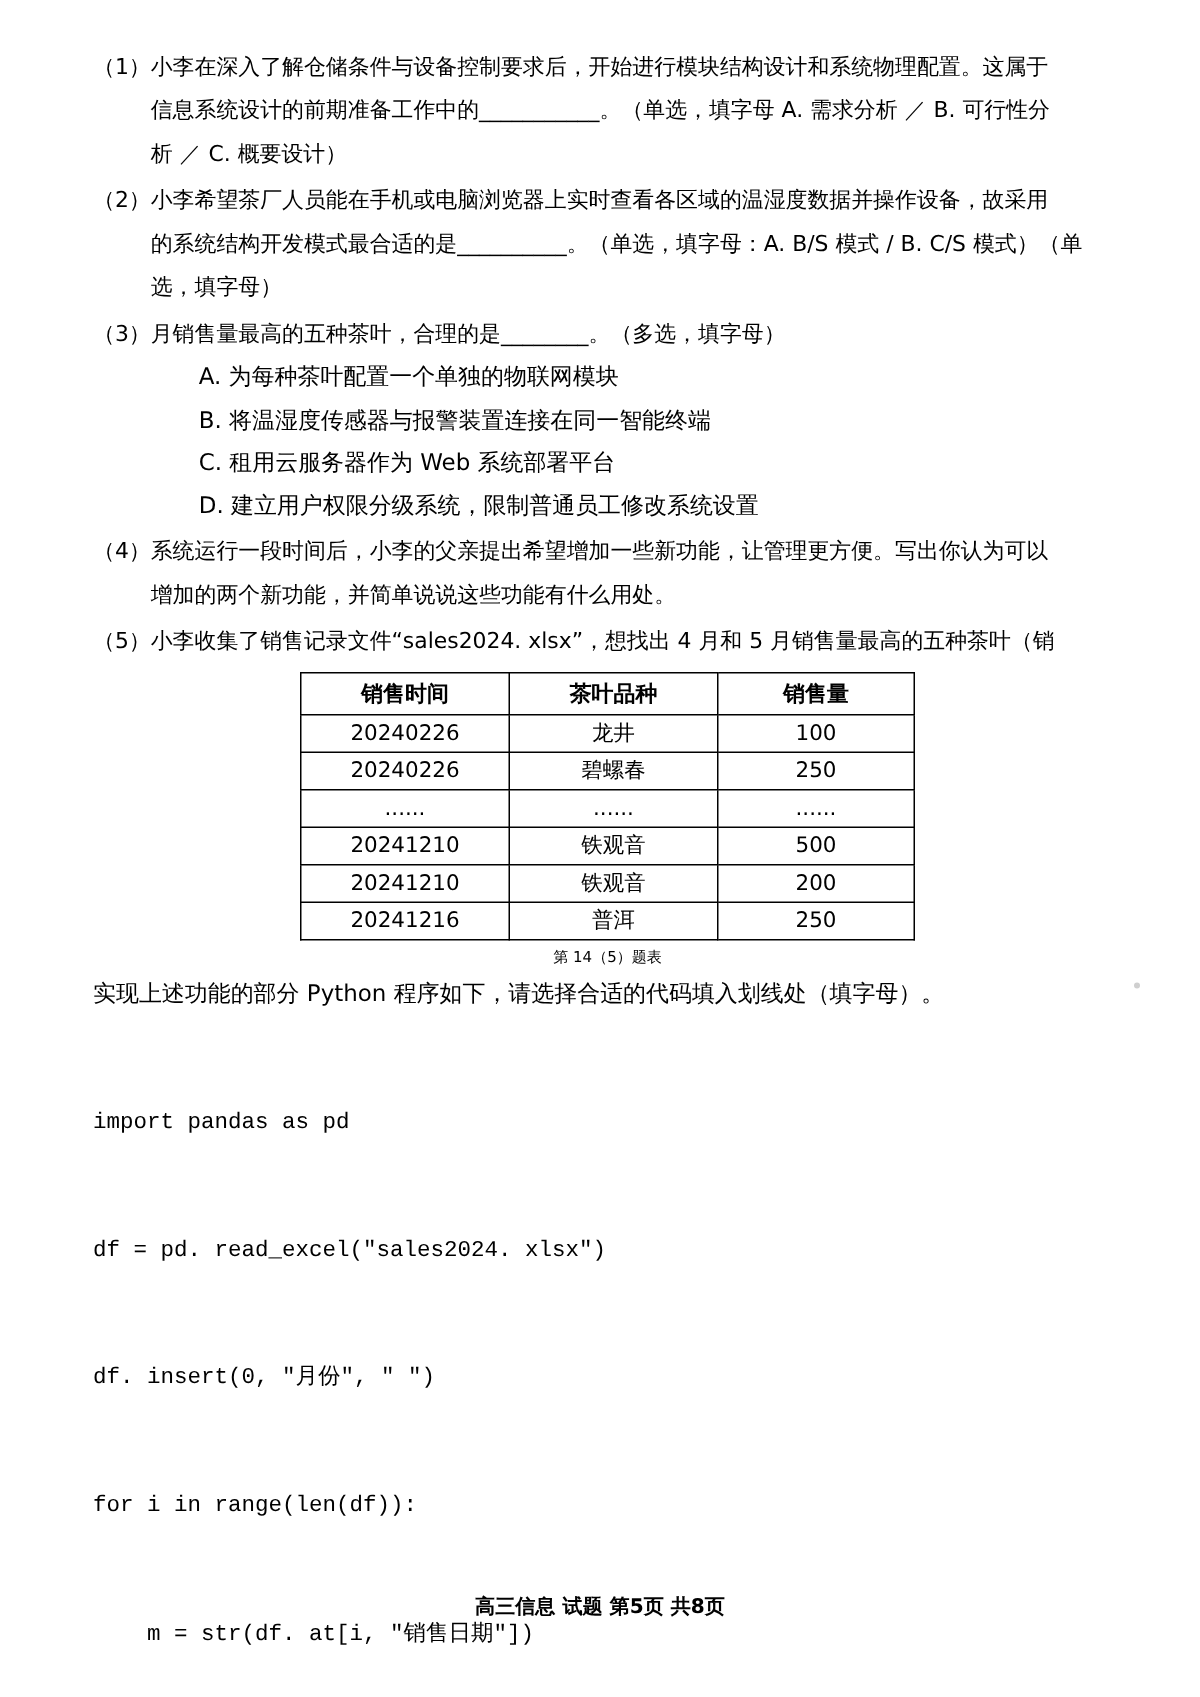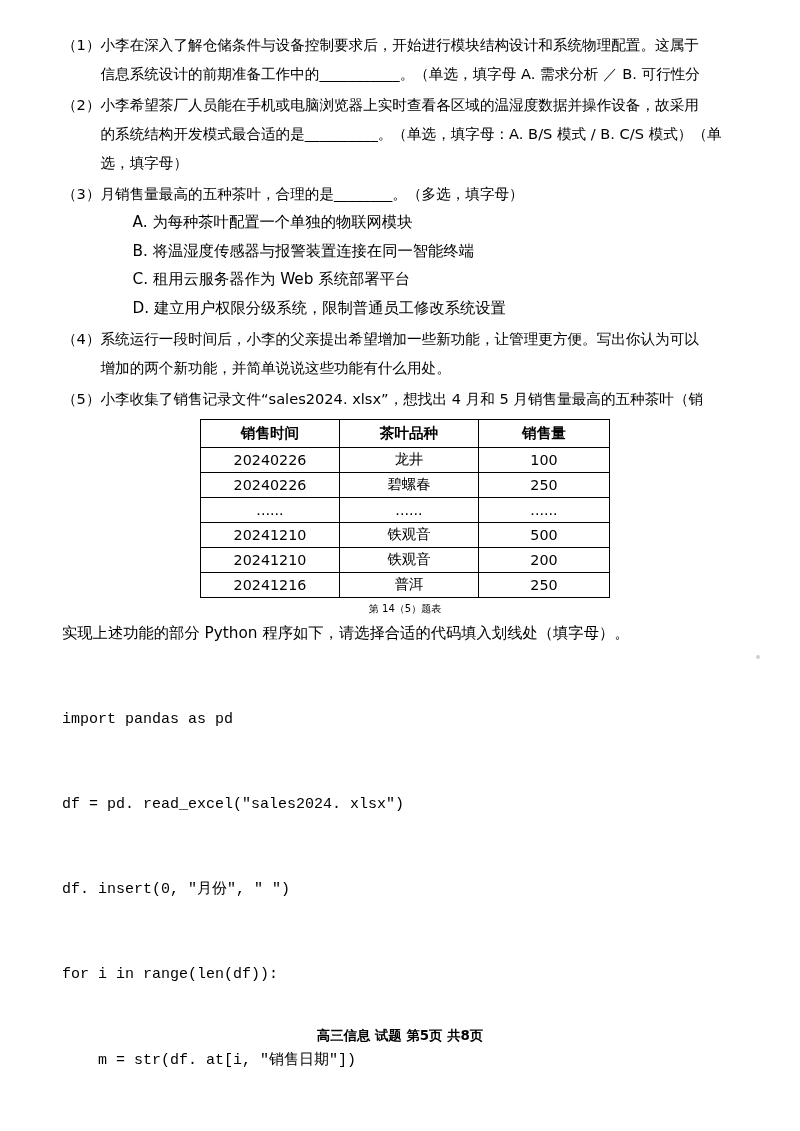--- a/index.html
+++ b/index.html
@@ -98,21 +98,21 @@
   .code {
     font-family: "Liberation Mono", "DejaVu Sans Mono", monospace;
     font-size: 15px;
     line-height: 28.4px;
     white-space: pre;
     margin-top: 1px;
   }
   .footer {
     position: absolute;
     left: 0;
-    top: 1027px;
+    top: 1062px;
     width: 800px;
     text-align: center;
     font-family: "DejaVu Sans", "Liberation Sans", sans-serif;
     font-size: 13.4px;
     font-weight: bold;
   }
   .marker {
     position: absolute;
     right: 40px;
     top: 655px;
@@ -127,20 +127,21 @@
 
 <div class="page">
   <div class="marker"></div>
   <div class="content">
 
     <div class="q">
       <div class="q-num cn">（1）</div>
       <div class="q-body">
         <div class="cn">小李在深入了解仓储条件与设备控制要求后，开始进行模块结构设计和系统物理配置。这属于</div>
         <div class="cn">信息系统设计的前期准备工作中的___________。（单选，填字母 A. 需求分析 ／ B. 可行性分</div>
+        <div class="cn">析 ／ C. 概要设计）</div>
       </div>
     </div>
 
     <div class="q">
       <div class="q-num cn">（2）</div>
       <div class="q-body">
         <div class="cn">小李希望茶厂人员能在手机或电脑浏览器上实时查看各区域的温湿度数据并操作设备，故采用</div>
         <div class="cn">的系统结构开发模式最合适的是__________。（单选，填字母：A. B/S 模式 / B. C/S 模式）（单</div>
         <div class="cn">选，填字母）</div>
       </div>

